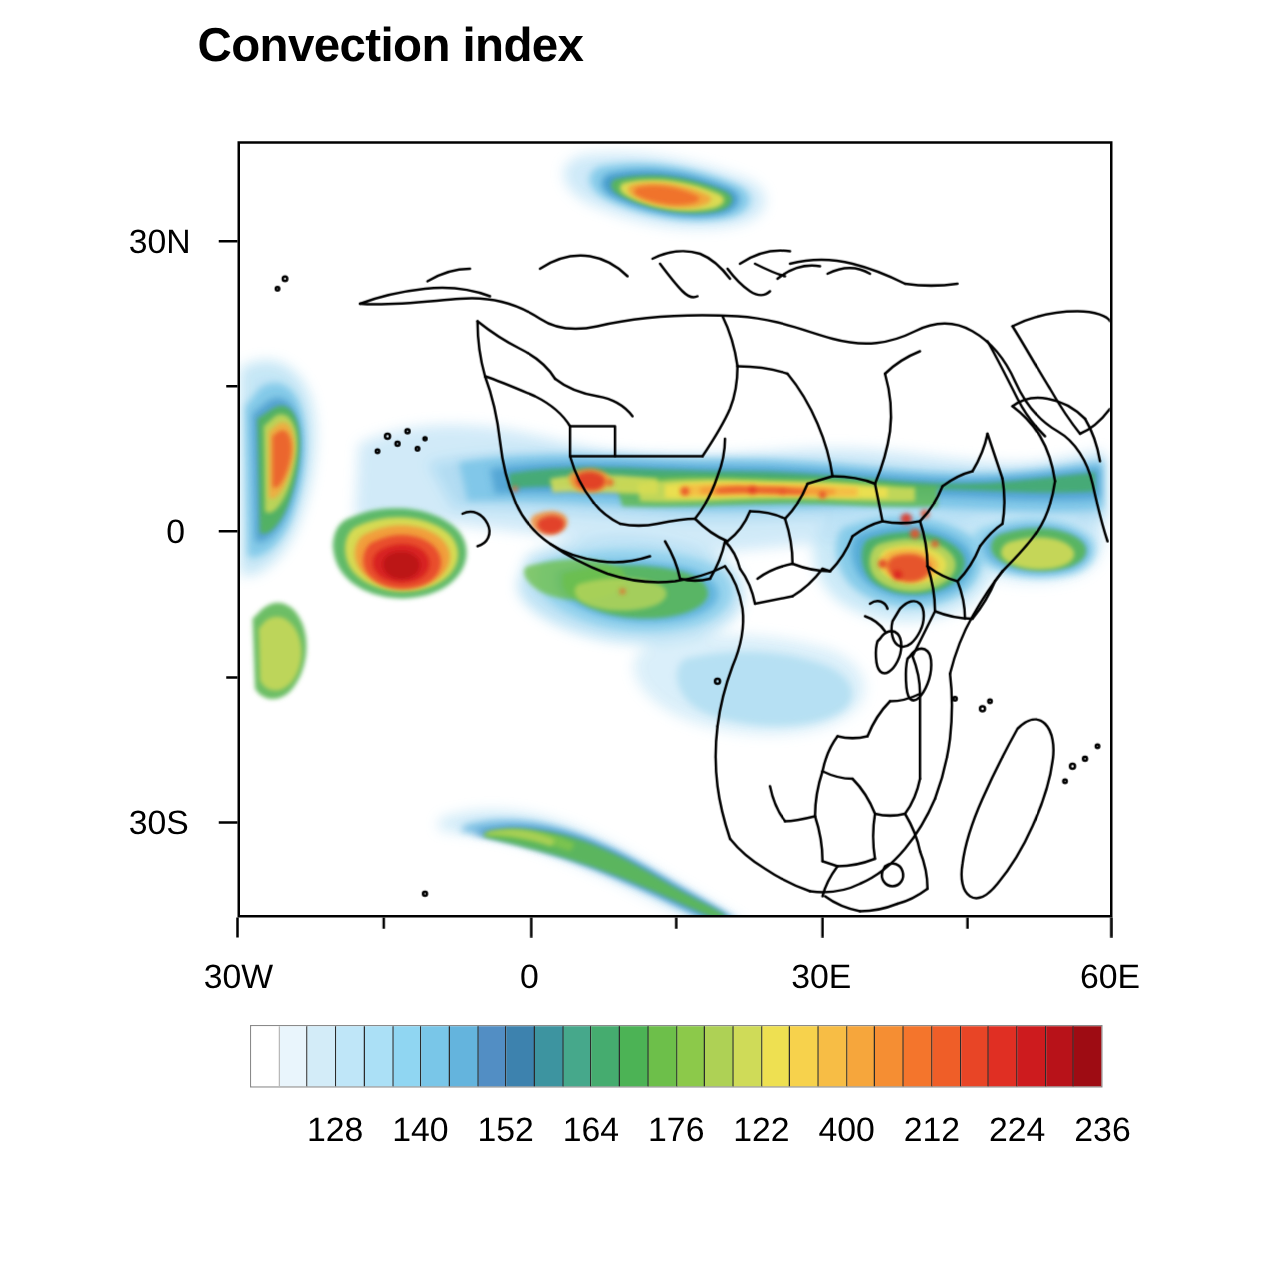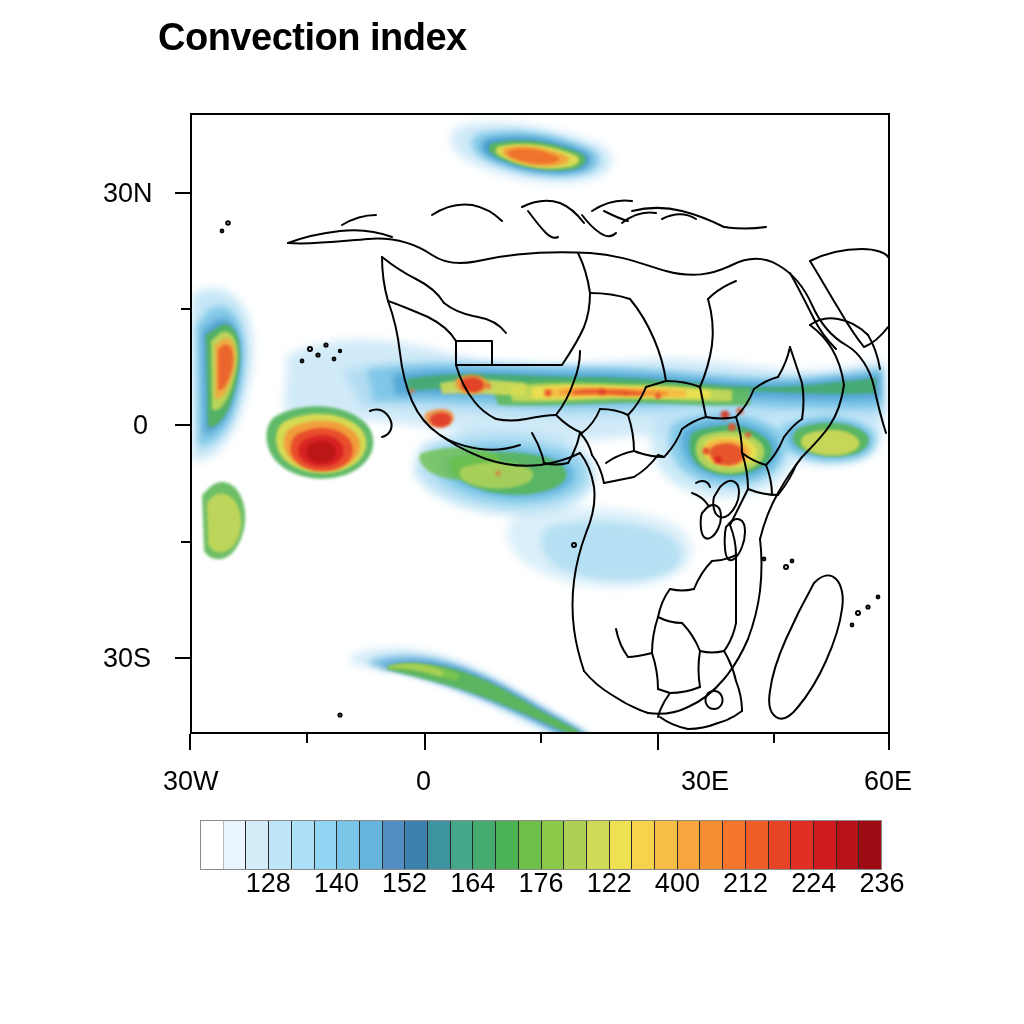--- a/index.html
+++ b/index.html
@@ -19,21 +19,21 @@
   .axlabel{position:absolute;font-size:27px;color:#000;white-space:nowrap;text-align:right;}
 
   .tick{position:absolute;background:#000;}
 
   #cbar{position:absolute;left:200px;top:820px;width:682px;height:50px;
         display:flex;box-sizing:border-box;border:1px solid #8a8a8a;}
   #cbar .cell{flex:1 1 0;height:100%;border-right:1px solid #2b2b2b;box-sizing:border-box;}
   #cbar .cell:last-child{border-right:none;}
   #cbar .cell.first{border-right:1px solid #b9b9b9;}
 
-  .cblab{position:absolute;top:868px;font-size:27px;color:#000;
+  .cblab{position:absolute;top:889px;font-size:27px;color:#000;
          text-align:right;transform:translateX(-50%);white-space:nowrap;}
 </style>
 </head>
 <body>
 
 <div id="stage">
 
   <div class="ttl" id="title-main">Convection index</div>
 
   <div id="map-frame">
@@ -447,21 +447,21 @@
   <div class="tick" style="left:189px;top:734px;width:2px;height:16px;"></div>
   <div class="tick" style="left:306px;top:734px;width:2px;height:9px;"></div>
   <div class="tick" style="left:424px;top:734px;width:2px;height:16px;"></div>
   <div class="tick" style="left:540px;top:734px;width:2px;height:9px;"></div>
   <div class="tick" style="left:657px;top:734px;width:2px;height:16px;"></div>
   <div class="tick" style="left:773px;top:734px;width:2px;height:9px;"></div>
   <div class="tick" style="left:888px;top:734px;width:2px;height:16px;"></div>
 
   <div class="axlabel" style="left:163px;top:766px;">30W</div>
   <div class="axlabel" style="left:416px;top:766px;">0</div>
-  <div class="axlabel" style="left:633px;top:766px;margin-left:48px;">30E</div>
+  <div class="axlabel" style="left:633px;top:766px;">30E</div>
   <div class="axlabel" style="left:864px;top:766px;">60E</div>
 
   <div id="cbar">
       <div class="cell first" style="background: rgb(255, 255, 255);"></div>
       <div class="cell" style="background: rgb(233, 245, 252);"></div>
       <div class="cell" style="background: rgb(211, 236, 248);"></div>
       <div class="cell" style="background: rgb(191, 230, 248);"></div>
       <div class="cell" style="background: rgb(171, 224, 246);"></div>
       <div class="cell" style="background: rgb(144, 214, 242);"></div>
       <div class="cell" style="background: rgb(121, 198, 232);"></div>

